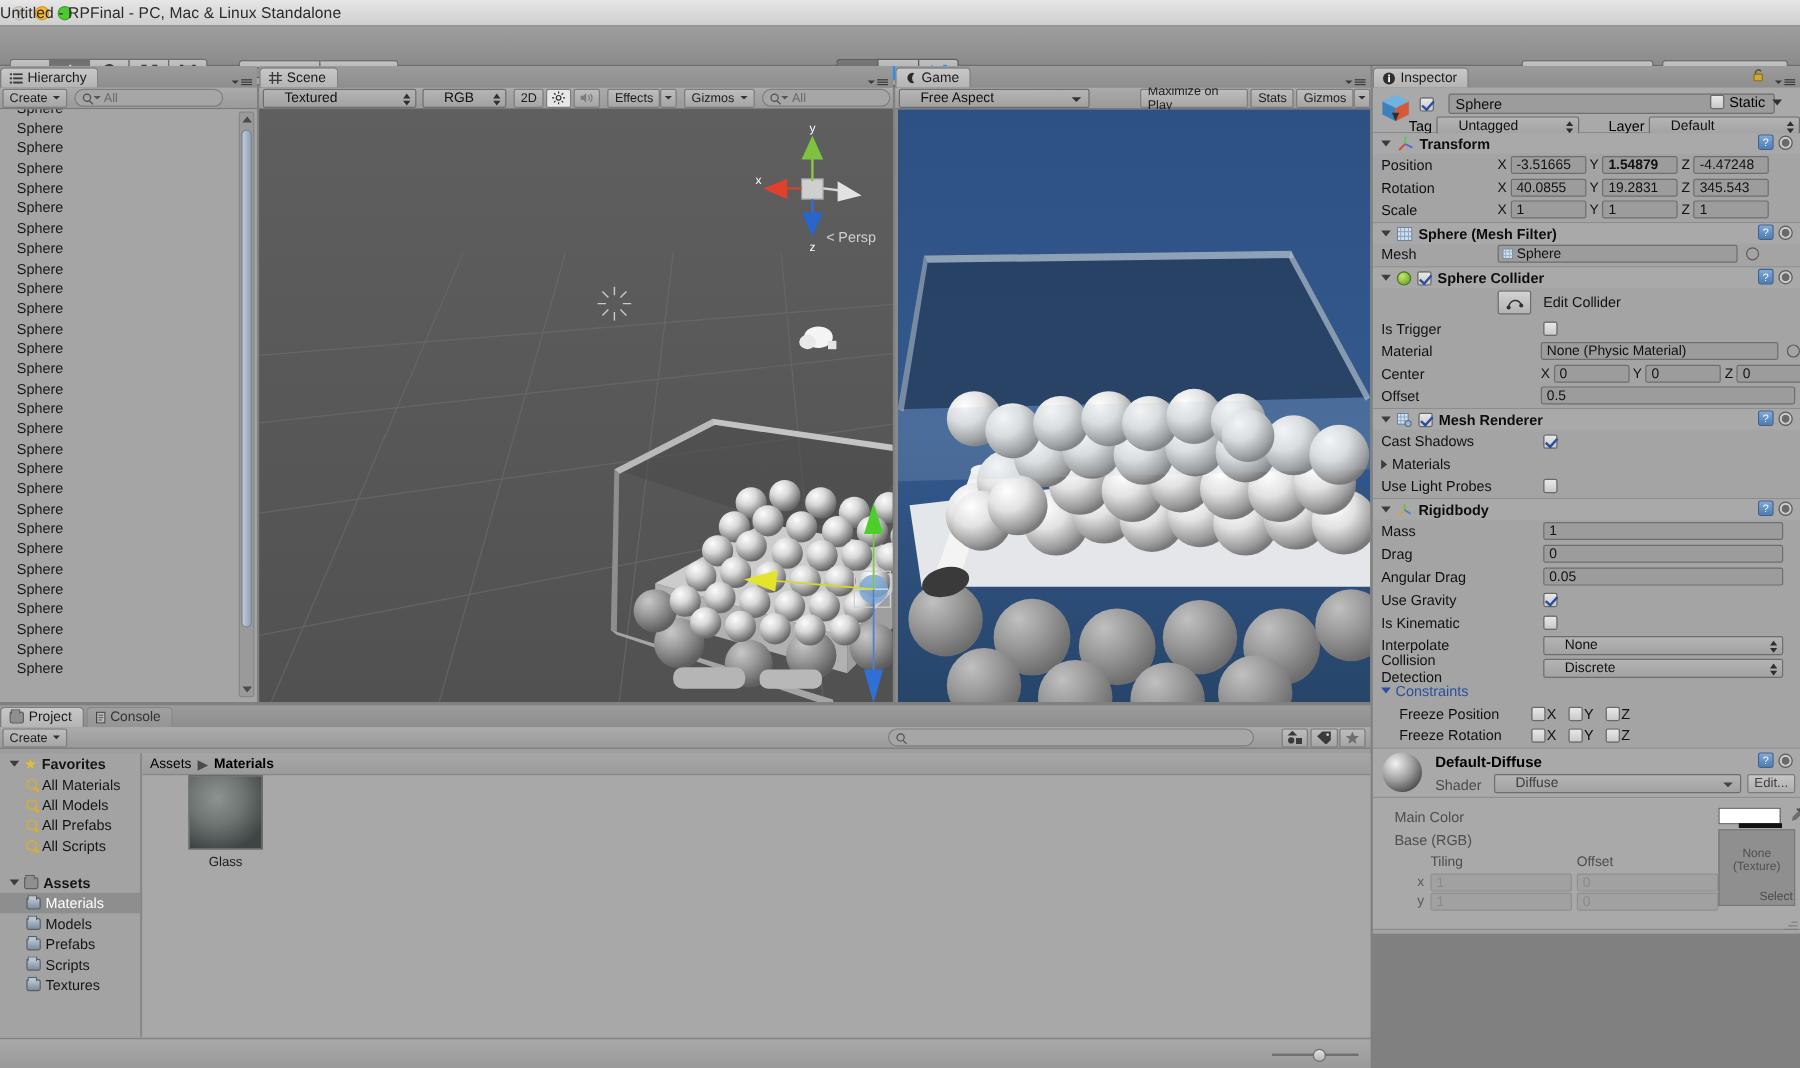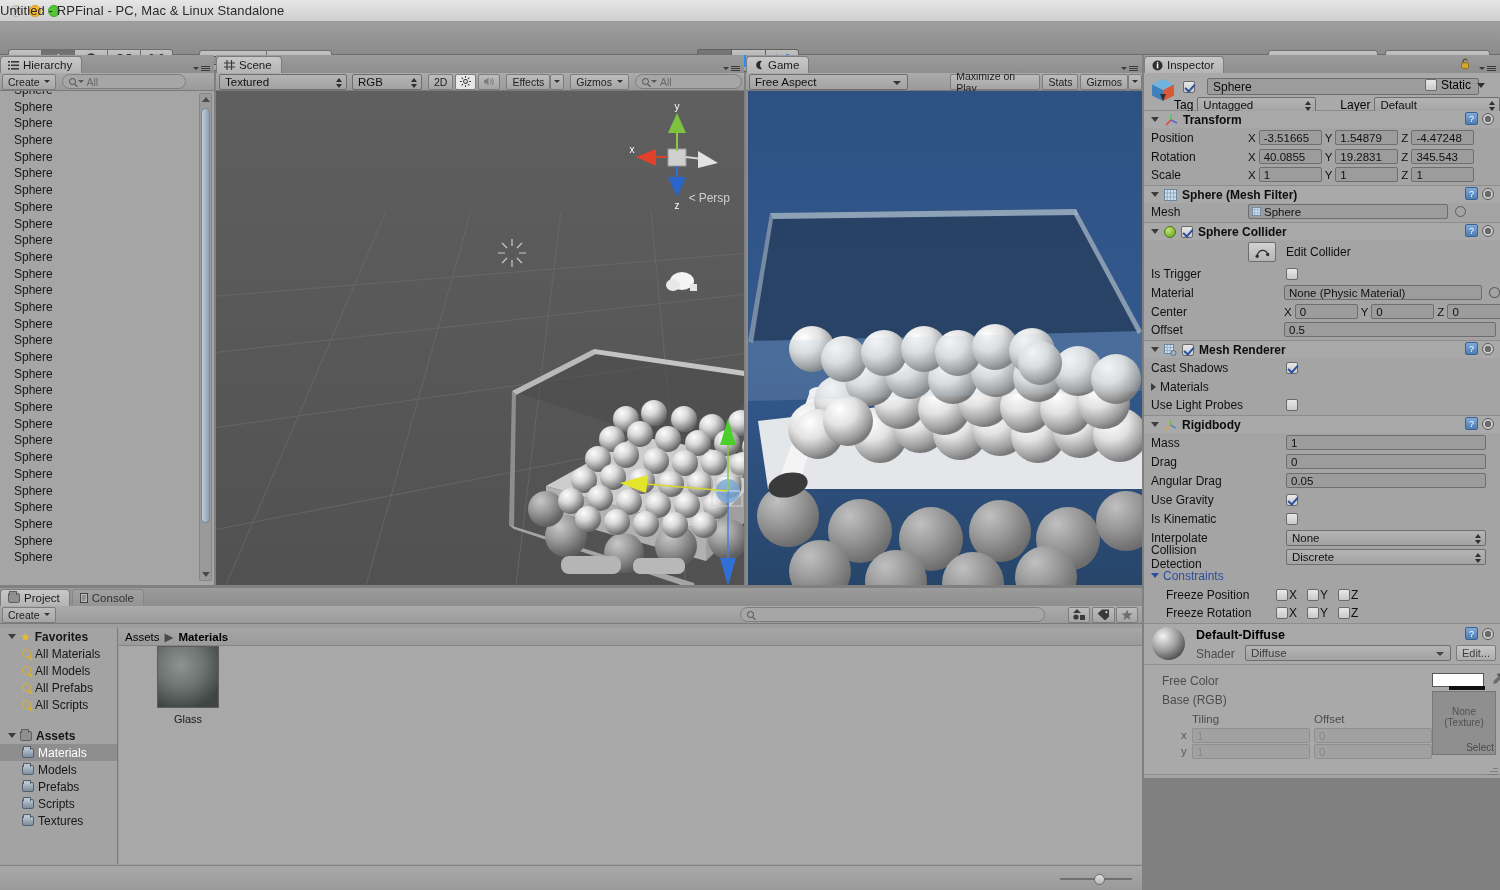--- a/index.html
+++ b/index.html
@@ -175,21 +175,21 @@
   .chk.on::after{content:"";position:absolute;left:3px;top:0px;width:4px;height:8px;border:solid #2b4f9e;border-width:0 2px 2px 0;transform:rotate(42deg);}
   .insp-sec{border-bottom:1px solid #8d8d8d;background:#a4a4a4;}
   .sec-head{height:17px;display:flex;align-items:center;gap:5px;padding-left:7px;position:relative;background:#a9a9a9;}
   .sec-title{font-weight:bold;font-size:12px;color:#0d0d0d;}
   .row{height:19px;display:flex;align-items:center;padding-left:7px;font-size:12px;color:#111;}
   .row .lbl{width:97px;flex:none;}
   .fld{height:15px;background:#9c9c9c;border:1px solid #6e6e6e;border-radius:2px;font-size:11.5px;color:#101010;
      padding-left:4px;line-height:14px;overflow:hidden;white-space:nowrap;}
   .fld.dis{color:#8a8a8a;background:#a1a1a1;border-color:#8f8f8f;}
   .popup{height:16px;background:linear-gradient(to bottom,#b4b4b4,#a2a2a2);border:1px solid #6e6e6e;border-radius:2px;
-     font-size:11.5px;color:#101010;padding-left:5px;line-height:15px;position:relative;}
+     font-size:11.5px;color:#101010;padding-left:17px;line-height:15px;position:relative;}
   .popup .updn{position:absolute;right:4px;top:3px;display:flex;flex-direction:column;gap:2px;}
   .popup .updn i{width:0;height:0;border-left:3px solid transparent;border-right:3px solid transparent;}
   .popup .updn i.u{border-bottom:4px solid #2e2e2e;}
   .popup .updn i.d{border-top:4px solid #2e2e2e;}
   .xyz{display:flex;align-items:center;gap:3px;}
   .xyz span{font-size:11.5px;color:#111;}
   .helpgear{position:absolute;right:6px;top:1px;display:flex;gap:4px;align-items:center;}
   .hbk{width:13px;height:13px;border-radius:2px;background:linear-gradient(to bottom,#7fa9d8,#4d7db5);border:1px solid #3d628f;
      color:#fff;font-size:9px;text-align:center;line-height:12px;}
   .gear{width:12px;height:12px;border-radius:50%;background:radial-gradient(circle,#6a6a6a 0 3px,#c9c9c9 3.5px 6px);border:1px solid #5c5c5c;}
@@ -913,21 +913,21 @@
               <span class="hbk">?</span>
               <span class="gear"></span>
             </span>
         </div>
         <div class="row">
           <span class="lbl">Position</span>
           <span class="xyz">
             <span>X</span>
             <span class="fld" style="width:63px;">-3.51665</span>
             <span>Y</span>
-            <span class="fld" style="width:63px;">1.54879</span>
+            <span class="fld" style="width:63px;font-weight:bold;">1.54879</span>
             <span>Z</span>
             <span class="fld" style="width:63px;">-4.47248</span>
           </span>
         </div>
         <div class="row">
           <span class="lbl">Rotation</span>
           <span class="xyz">
             <span>X</span>
             <span class="fld" style="width:63px;">40.0855</span>
             <span>Y</span>
@@ -1139,21 +1139,21 @@
               <span class="gear"></span>
             </span>
           <span style="position:absolute;left:52px;top:23px;font-size:12px;color:#4b4b4b;">Shader</span>
           <span class="popup" style="position:absolute;left:101px;top:21px;width:206px;color:#3c3c3c;">
             <span>Diffuse</span>
             <span style="position:absolute;right:6px;top:6px;width:0;height:0;border-top:4px solid #444;border-left:4px solid transparent;border-right:4px solid transparent;"></span>
           </span>
           <span style="position:absolute;left:312px;top:21px;width:40px;height:16px;background:linear-gradient(to bottom,#c7c7c7,#adadad);border:1px solid #7c7c7c;border-radius:2px;font-size:11px;text-align:center;line-height:15px;color:#3f3f3f;">Edit...</span>
         </div>
         <div style="height:110px;position:relative;border-top:1px solid #909090;">
-          <span style="position:absolute;left:18px;top:9px;font-size:12px;color:#4d4d4d;">Free Color</span>
+          <span style="position:absolute;left:18px;top:9px;font-size:12px;color:#4d4d4d;">Main Color</span>
           <span class="colorswatch" style="position:absolute;left:288px;top:8px;"></span>
           <svg style="position:absolute;left:348px;top:6px;" width="13" height="15" viewBox="0 0 13 15">
               <path d="M11 1.5a1.8 1.8 0 00-2.6 0L6.8 3.2 5.9 2.3 4.8 3.4l4 4 1.1-1.1-.9-.9 1.6-1.6a1.8 1.8 0 000-2.3z" fill="#555"></path>
               <path d="M6.6 5 2 9.6 1.2 13l3.4-.8L9.2 7.6z" fill="#6d6d6d"></path>
             </svg>
           <span style="position:absolute;left:18px;top:28px;font-size:12px;color:#4d4d4d;">Base (RGB)</span>
           <span style="position:absolute;left:48px;top:48px;font-size:11.5px;color:#4d4d4d;">Tiling</span>
           <span style="position:absolute;left:170px;top:48px;font-size:11.5px;color:#4d4d4d;">Offset</span>
           <span style="position:absolute;left:37px;top:64px;font-size:11.5px;color:#5a5a5a;">x</span>
           <span class="fld dis" style="position:absolute;left:48px;top:63px;width:118px;">1</span>

